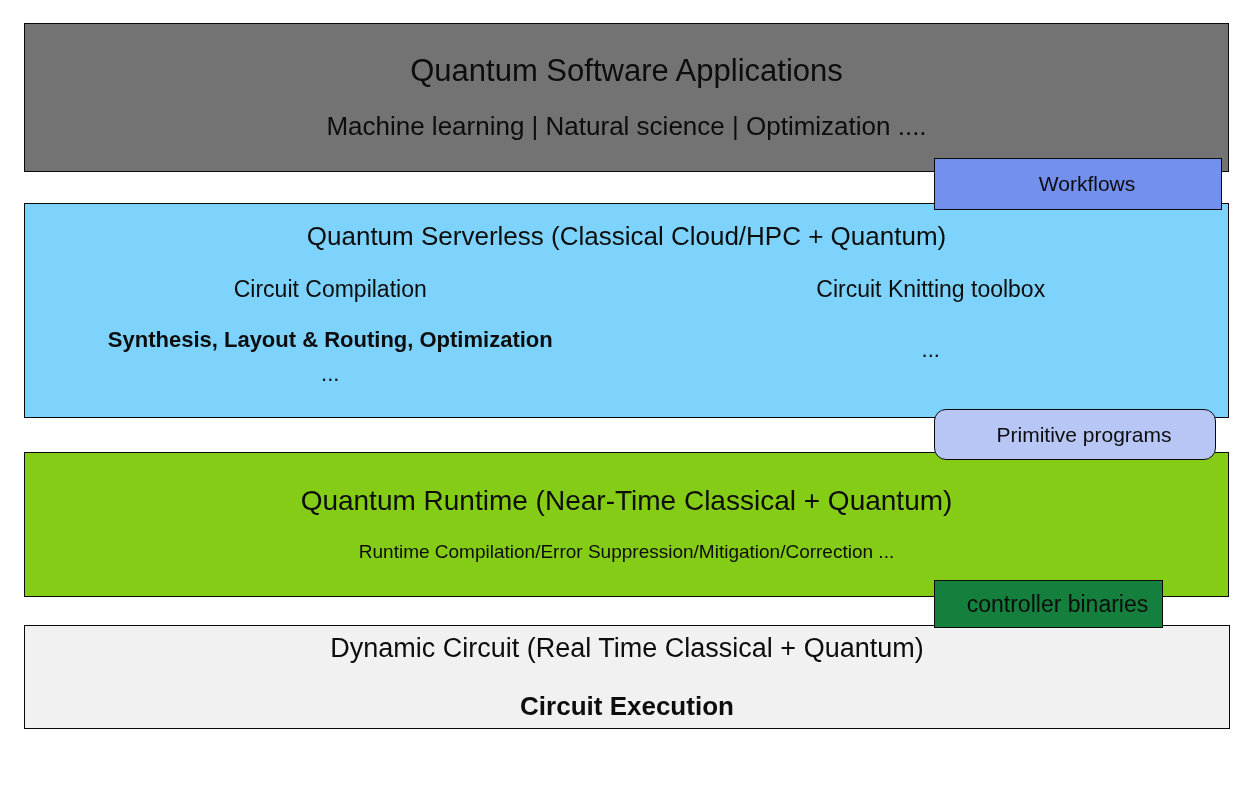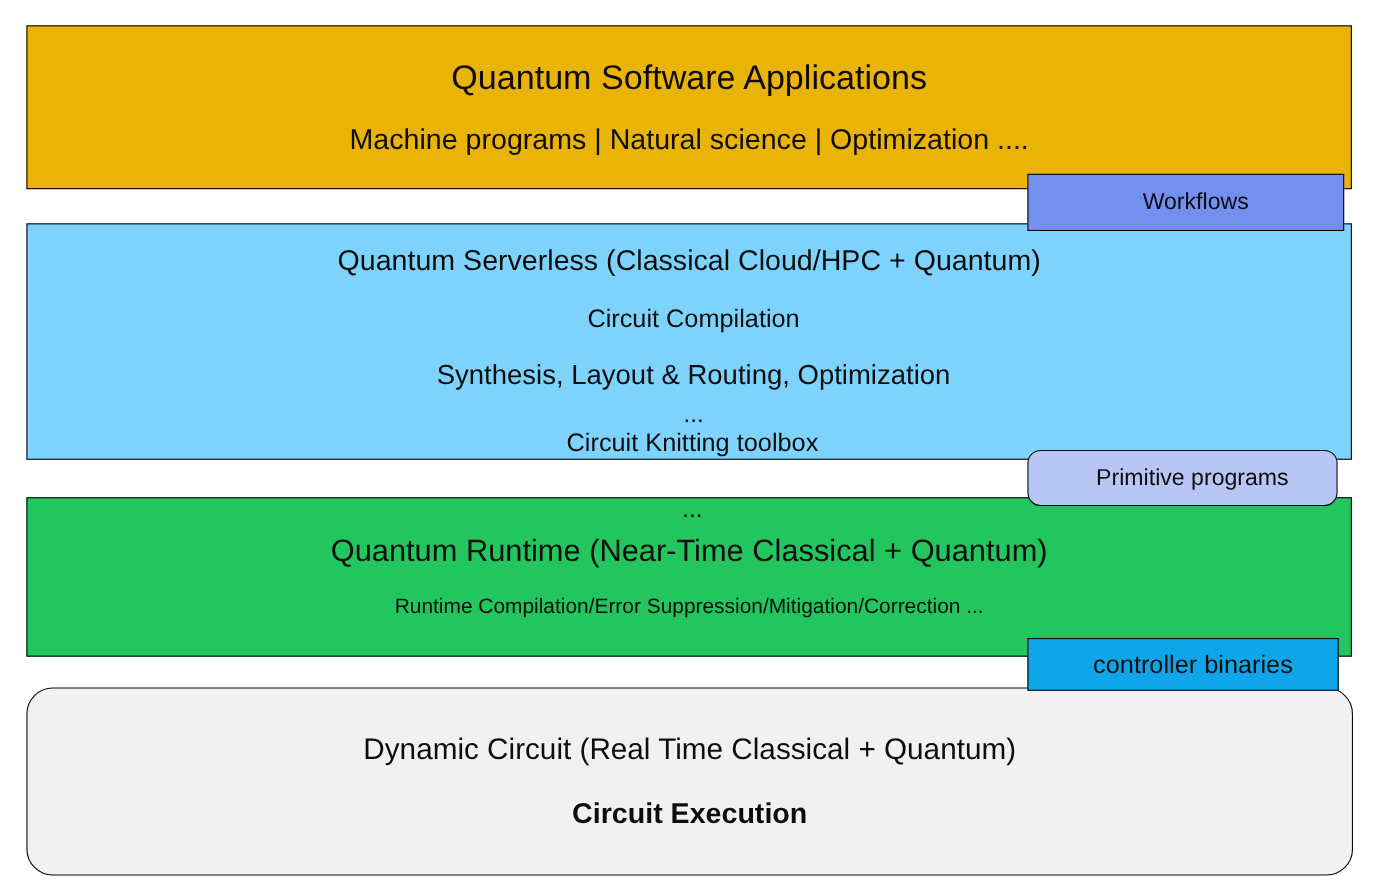--- a/index.html
+++ b/index.html
@@ -44,21 +44,21 @@
     z-index: 20;
     padding-left: 18px;
   }
 
   
   #layer-applications {
     left: 24px;
     top: 23px;
     width: 1205px;
     height: 149px;
-    background: #eab308;
+    background: #737373;
     z-index: 4;
   }
   #layer-applications .l-title {
     font-size: 31px;
     line-height: 1.1;
     margin-bottom: 24px;
   }
   #layer-applications .l-sub {
     font-size: 26px;
     line-height: 1.1;
@@ -86,37 +86,37 @@
     padding-top: 18px;
   }
   #layer-serverless .l-title {
     font-size: 26px;
     line-height: 1.1;
   }
   .two-col {
     display: flex;
     width: 100%;
     margin-top: 26px;
-    flex-direction: column;
   }
   .col {
     flex: 1 1 50%;
     display: flex;
     flex-direction: column;
     align-items: center;
     text-align: center;
   }
   .col .col-head {
     font-size: 23px;
     line-height: 1.1;
     margin-bottom: 26px;
   }
   .col .col-body {
-    font-size: 25px;
-    line-height: 1.1;
+    font-size: 22px;
+    line-height: 1.1;
+    font-weight: bold;
   }
   .col .col-ellipsis {
     font-size: 22px;
     line-height: 1.1;
     margin-top: 10px;
   }
   #col-left { padding-left: 8px; }
   #col-right { padding-left: 6px; text-align: right; }
 
   
@@ -129,72 +129,71 @@
     font-size: 21px;
     border-radius: 12px;
   }
 
   
   #layer-runtime {
     left: 24px;
     top: 452px;
     width: 1205px;
     height: 145px;
-    background: #22c55e;
+    background: #84cc16;
     z-index: 2;
   }
   #layer-runtime .l-title {
     font-size: 28px;
     line-height: 1.1;
     margin-bottom: 26px;
   }
   #layer-runtime .l-sub {
     font-size: 19px;
     line-height: 1.1;
   }
 
   
   #badge-controller {
     left: 934px;
     top: 580px;
-    width: 283px;
+    width: 229px;
     height: 48px;
-    background: #0ea5e9;
+    background: #15803d;
     font-size: 23px;
   }
 
   
   #layer-dynamic {
     left: 24px;
     top: 625px;
     width: 1206px;
-    height: 171px;
+    height: 104px;
     background: #f1f1f1;
     z-index: 1;
-    border-radius: 24px;
   }
   #layer-dynamic .l-title {
     font-size: 27px;
     line-height: 1.1;
     margin-bottom: 28px;
   }
   #layer-dynamic .l-sub {
     font-size: 26px;
     line-height: 1.1;
     font-weight: bold;
   }
 </style>
 </head>
 <body>
 
 <div id="stack">
 
   <div class="layer" id="layer-applications">
     <div class="l-title">Quantum Software Applications</div>
-    <div class="l-sub">Machine programs  | Natural science | Optimization ....</div>
+    <div class="l-sub">Machine learning  | Natural science | Optimization ....</div>
   </div>
 
   <div class="badge" id="badge-workflows">
     <span>Workflows</span>
   </div>
 
   <div class="layer" id="layer-serverless">
     <div class="l-title">Quantum Serverless (Classical Cloud/HPC + Quantum)</div>
     <div class="two-col">
       <div class="col" id="col-left">

